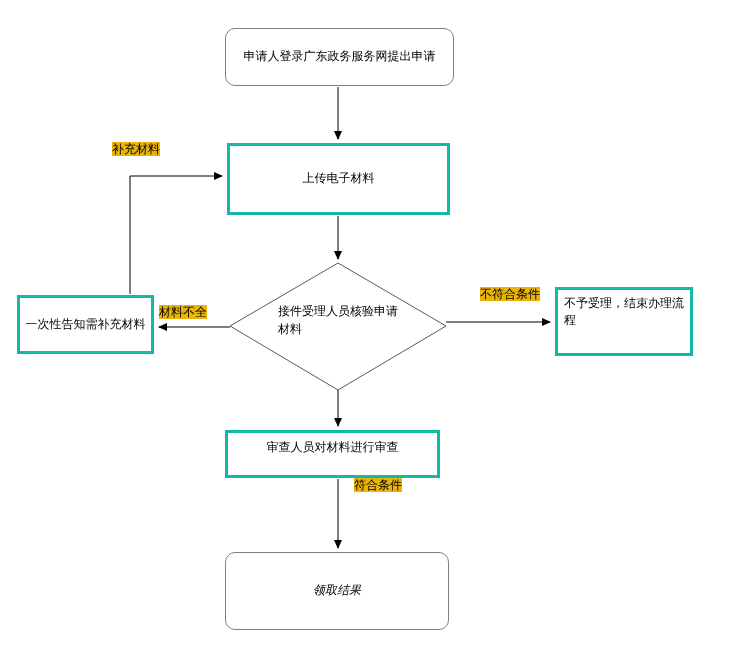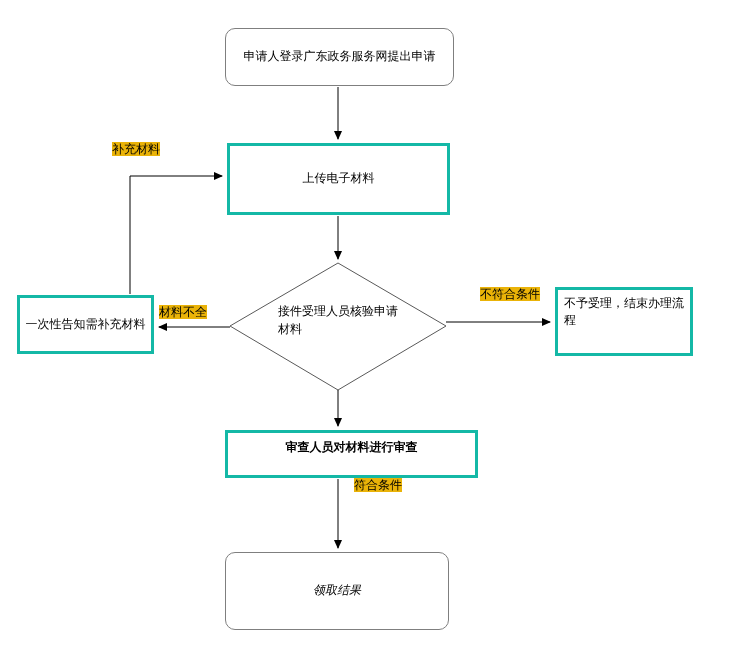--- a/index.html
+++ b/index.html
@@ -24,22 +24,22 @@
     line-height: 1.45;
   }
   .rect { border: 3px solid #14b8a6; }
   .rounded { border: 1px solid #7f7f7f; border-radius: 10px; }
   .node-start   { left: 225px; top: 28px;  width: 229px; height: 58px; padding: 0 8px; }
   .node-upload  { left: 227px; top: 143px; width: 223px; height: 72px; }
   .node-suppl   { left: 17px;  top: 295px; width: 137px; height: 59px; padding: 16px 4px; }
   .node-reject  { left: 555px; top: 287px; width: 138px; height: 69px;
                   align-items: flex-start; justify-content: flex-start;
                   text-align: left; padding: 5px 6px; }
-  .node-review  { left: 225px; top: 430px; width: 253px; height: 48px;
-                  align-items: flex-start; padding-top: 6px; font-weight: bold; }
+  .node-review  { left: 225px; top: 430px; width: 215px; height: 48px;
+                  align-items: flex-start; padding-top: 6px; }
   .node-result  { left: 225px; top: 552px; width: 224px; height: 78px; font-style: italic; }
   .diamond-label {
     position: absolute;
     left: 278px; top: 302px; width: 122px;
     text-align: left; line-height: 1.5;
   }
   .edge-label {
     position: absolute;
     white-space: nowrap;
     background: #eab308;

